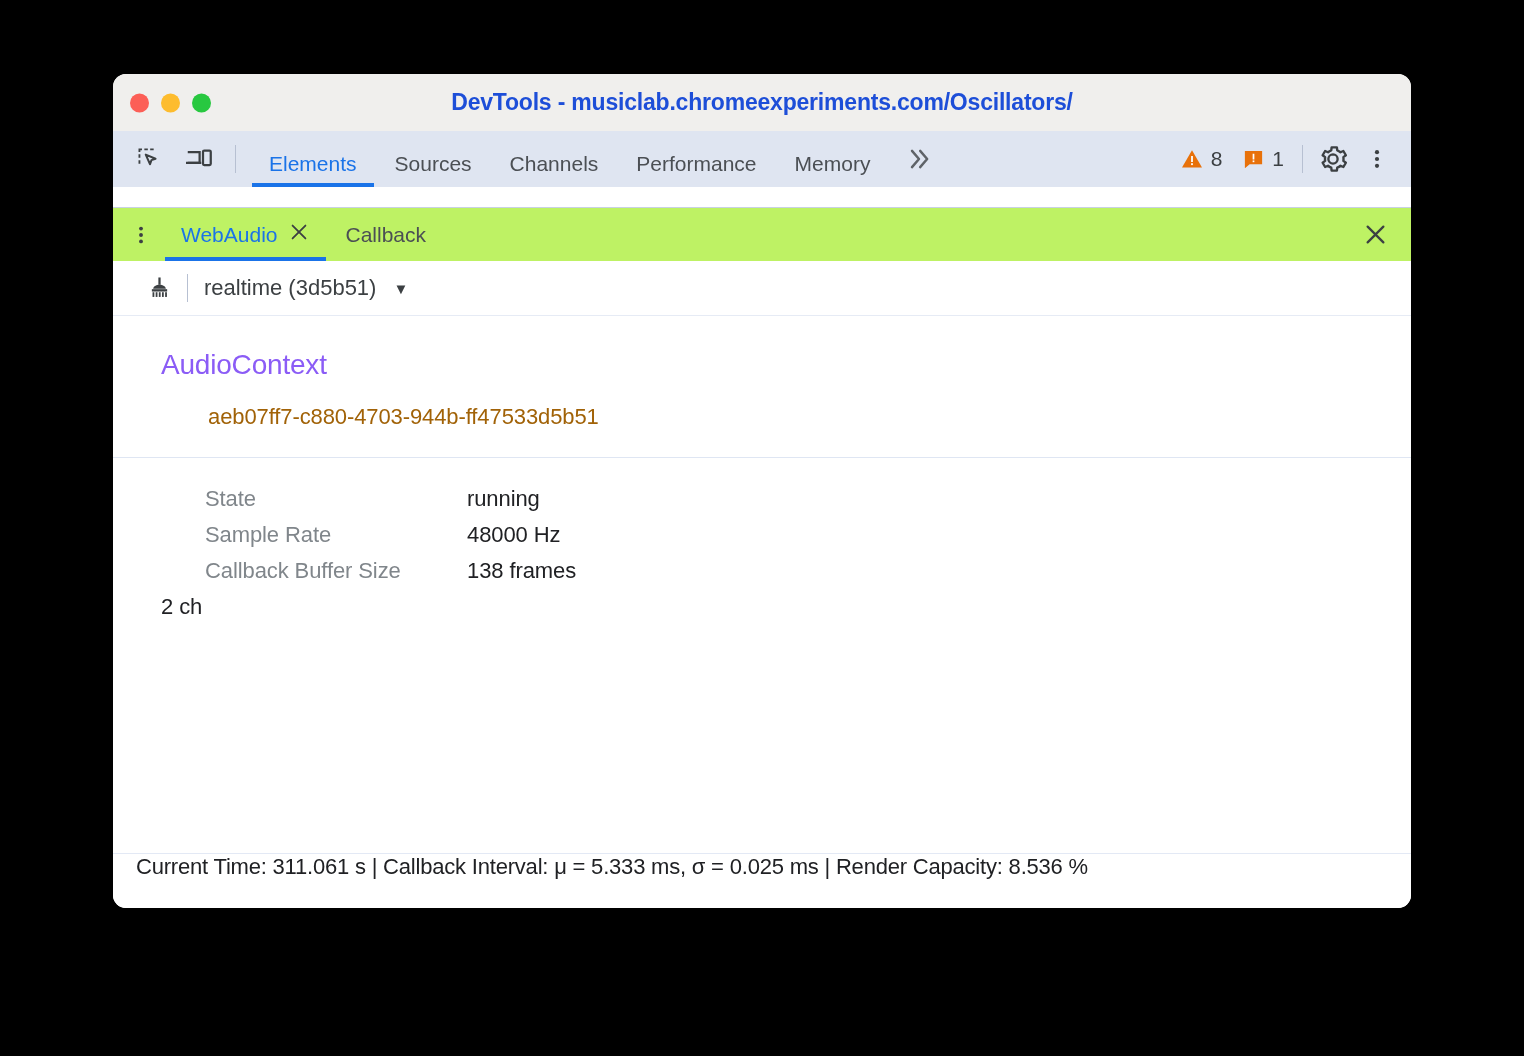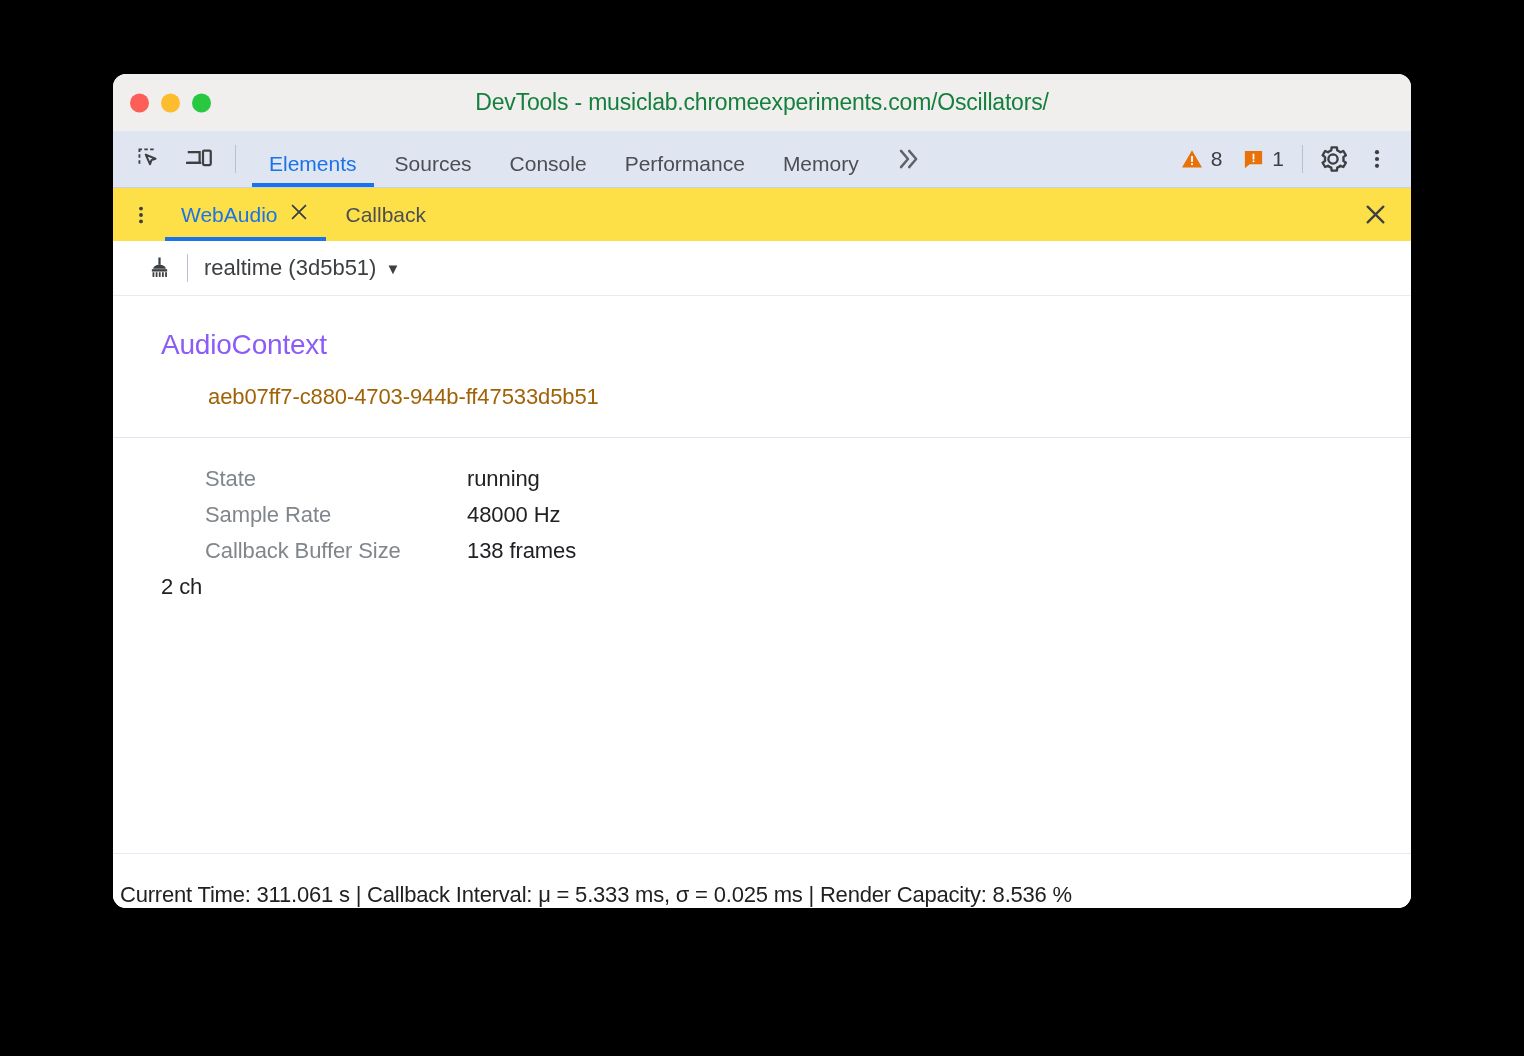--- a/index.html
+++ b/index.html
@@ -51,22 +51,22 @@
     height: 19px;
     border-radius: 50%;
   }
   .light.red    { background: #fc5f57; }
   .light.yellow { background: #fdbc2e; }
   .light.green  { background: #28c840; }
   .window-title {
     width: 100%;
     text-align: center;
     font-size: 23px;
-    font-weight: normal;
-    color: #15803d;
+    font-weight: bold;
+    color: #1d4ed8;
     letter-spacing: -0.2px;
     font-family: "Liberation Sans", sans-serif;
   }
 
   
   .main-toolbar {
     height: 56px;
     background: #dfe5f1;
     display: flex;
     align-items: stretch;
@@ -138,25 +138,26 @@
     align-items: center;
     gap: 7px;
     padding: 0 8px;
     font-size: 21px;
     color: #3c4043;
   }
 
   
   .drawer-tabs {
     height: 53px;
-    background: #fde047;
+    background: #bef264;
     display: flex;
     align-items: stretch;
     flex: 0 0 auto;
     border-top: 1px solid #c8d1e3;
+    margin-top: 20px;
   }
   .drawer-menu-btn {
     width: 44px;
     display: flex;
     align-items: center;
     justify-content: center;
     margin-left: 6px;
   }
   .drawer-tab {
     display: flex;
@@ -192,21 +193,21 @@
     display: flex;
     align-items: center;
     padding-left: 26px;
     gap: 2px;
     flex: 0 0 auto;
     border-bottom: 1px solid #e6ebf5;
   }
   .context-select {
     display: flex;
     align-items: center;
-    gap: 9px;
+    gap: 17px;
     font-size: 22px;
     color: #3c4043;
     padding: 4px 8px;
   }
   .caret {
     font-size: 15px;
     color: #3c4043;
     line-height: 1;
   }
 
@@ -257,22 +258,22 @@
     font-size: 22px;
     color: #202124;
     letter-spacing: -0.1px;
   }
 
   
   .statusbar {
     flex: 0 0 auto;
     height: 54px;
     display: flex;
-    align-items: flex-end;
-    padding-left: 7px;
+    align-items: flex-start;
+    padding-left: 23px;
     background: #ffffff;
     border-top: 1px solid #e3e9f5;
     font-size: 22px;
     color: #202124;
     letter-spacing: -0.2px;
   }
 </style>
 </head>
 <body>
 
@@ -306,21 +307,21 @@
     </div>
 
     <div class="panel-tabs">
       <div class="panel-tab active">
         <span>Elements</span>
       </div>
       <div class="panel-tab">
         <span>Sources</span>
       </div>
       <div class="panel-tab">
-        <span>Console</span>
+        <span>Channels</span>
       </div>
       <div class="panel-tab">
         <span>Performance</span>
       </div>
       <div class="panel-tab">
         <span>Memory</span>
       </div>
       <div class="more-tabs">
         <svg width="28" height="28" viewBox="0 0 24 24">
           <path d="M6 5l6 7-6 7M13 5l6 7-6 7" fill="none" stroke="#5f6368" stroke-width="2.1" stroke-linecap="round" stroke-linejoin="round"></path>

